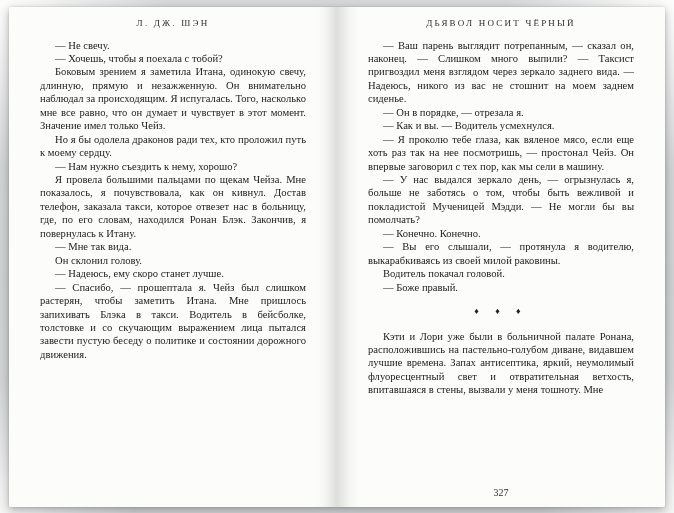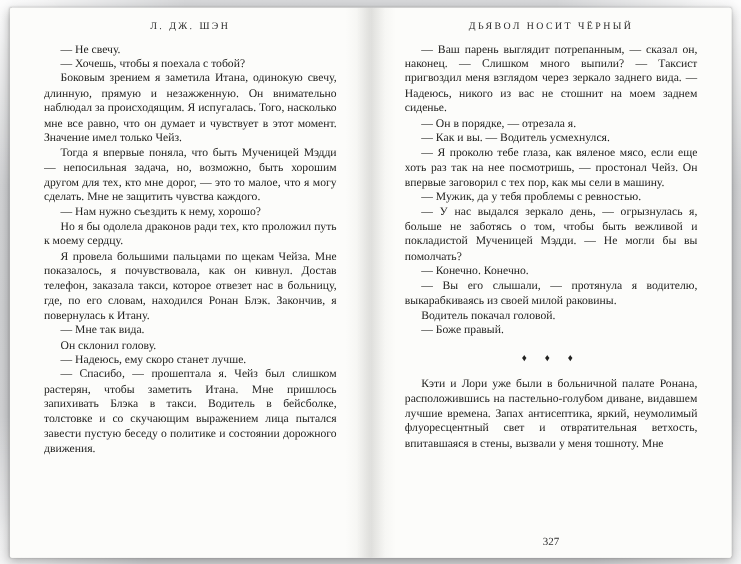--- a/index.html
+++ b/index.html
@@ -98,39 +98,37 @@
   <div class="corner-flourish fl-br"></div>
 
   <div class="book">
 
     <div class="page left">
       <div class="running-head">Л. ДЖ. ШЭН</div>
       <div class="text-block">
         <p>— Не свечу.</p>
         <p>— Хочешь, чтобы я поехала с тобой?</p>
         <p>Боковым зрением я заметила Итана, одинокую свечу, длинную, прямую и незажженную. Он внимательно наблюдал за происходящим. Я испугалась. Того, насколько мне все равно, что он думает и чувствует в этот момент. Значение имел только Чейз.</p>
-        <p>Тогда я впервые поняла, что быть Мученицей Мэдди — непосильная задача, но, возможно, быть хорошим другом для тех, кто мне дорог, — это то малое, что я могу сделать. Мне не защитить чувства каждого.</p>
+        <p>Но я бы одолела драконов ради тех, кто проложил путь к моему сердцу.</p>
         <p>— Нам нужно съездить к нему, хорошо?</p>
-        <p>Но я бы одолела драконов ради тех, кто проложил путь к моему сердцу.</p>
         <p>Я провела большими пальцами по щекам Чейза. Мне показалось, я почувствовала, как он кивнул. Достав телефон, заказала такси, которое отвезет нас в больницу, где, по его словам, находился Ронан Блэк. Закончив, я повернулась к Итану.</p>
         <p>— Мне так вида.</p>
         <p>Он склонил голову.</p>
         <p>— Надеюсь, ему скоро станет лучше.</p>
         <p>— Спасибо, — прошептала я. Чейз был слишком растерян, чтобы заметить Итана. Мне пришлось запихивать Блэка в такси. Водитель в бейсболке, толстовке и со скучающим выражением лица пытался завести пустую беседу о политике и состоянии дорожного движения.</p>
       </div>
     </div>
 
     <div class="page right">
       <div class="running-head">ДЬЯВОЛ НОСИТ ЧЁРНЫЙ</div>
       <div class="text-block">
         <p>— Ваш парень выглядит потрепанным, — сказал он, наконец. — Слишком много выпили? — Таксист пригвоздил меня взглядом через зеркало заднего вида. — Надеюсь, никого из вас не стошнит на моем заднем сиденье.</p>
         <p>— Он в порядке, — отрезала я.</p>
         <p>— Как и вы. — Водитель усмехнулся.</p>
         <p>— Я проколю тебе глаза, как вяленое мясо, если еще хоть раз так на нее посмотришь, — простонал Чейз. Он впервые заговорил с тех пор, как мы сели в машину.</p>
-        <p>— Мужик, да у тебя проблемы с ревностью.</p>
         <p>— У нас выдался зеркало день, — огрызнулась я, больше не заботясь о том, чтобы быть вежливой и покладистой Мученицей Мэдди. — Не могли бы вы помолчать?</p>
         <p>— Конечно. Конечно.</p>
         <p>— Вы его слышали, — протянула я водителю, выкарабкиваясь из своей милой раковины.</p>
         <p>Водитель покачал головой.</p>
         <p>— Боже правый.</p>
         <div class="scene-break">♦ ♦ ♦</div>
         <p>Кэти и Лори уже были в больничной палате Ронана, расположившись на пастельно-голубом диване, видавшем лучшие времена. Запах антисептика, яркий, неумолимый флуоресцентный свет и отвратительная ветхость, впитавшаяся в стены, вызвали у меня тошноту. Мне</p>
       </div>
       <div class="folio">327</div>
     </div>

